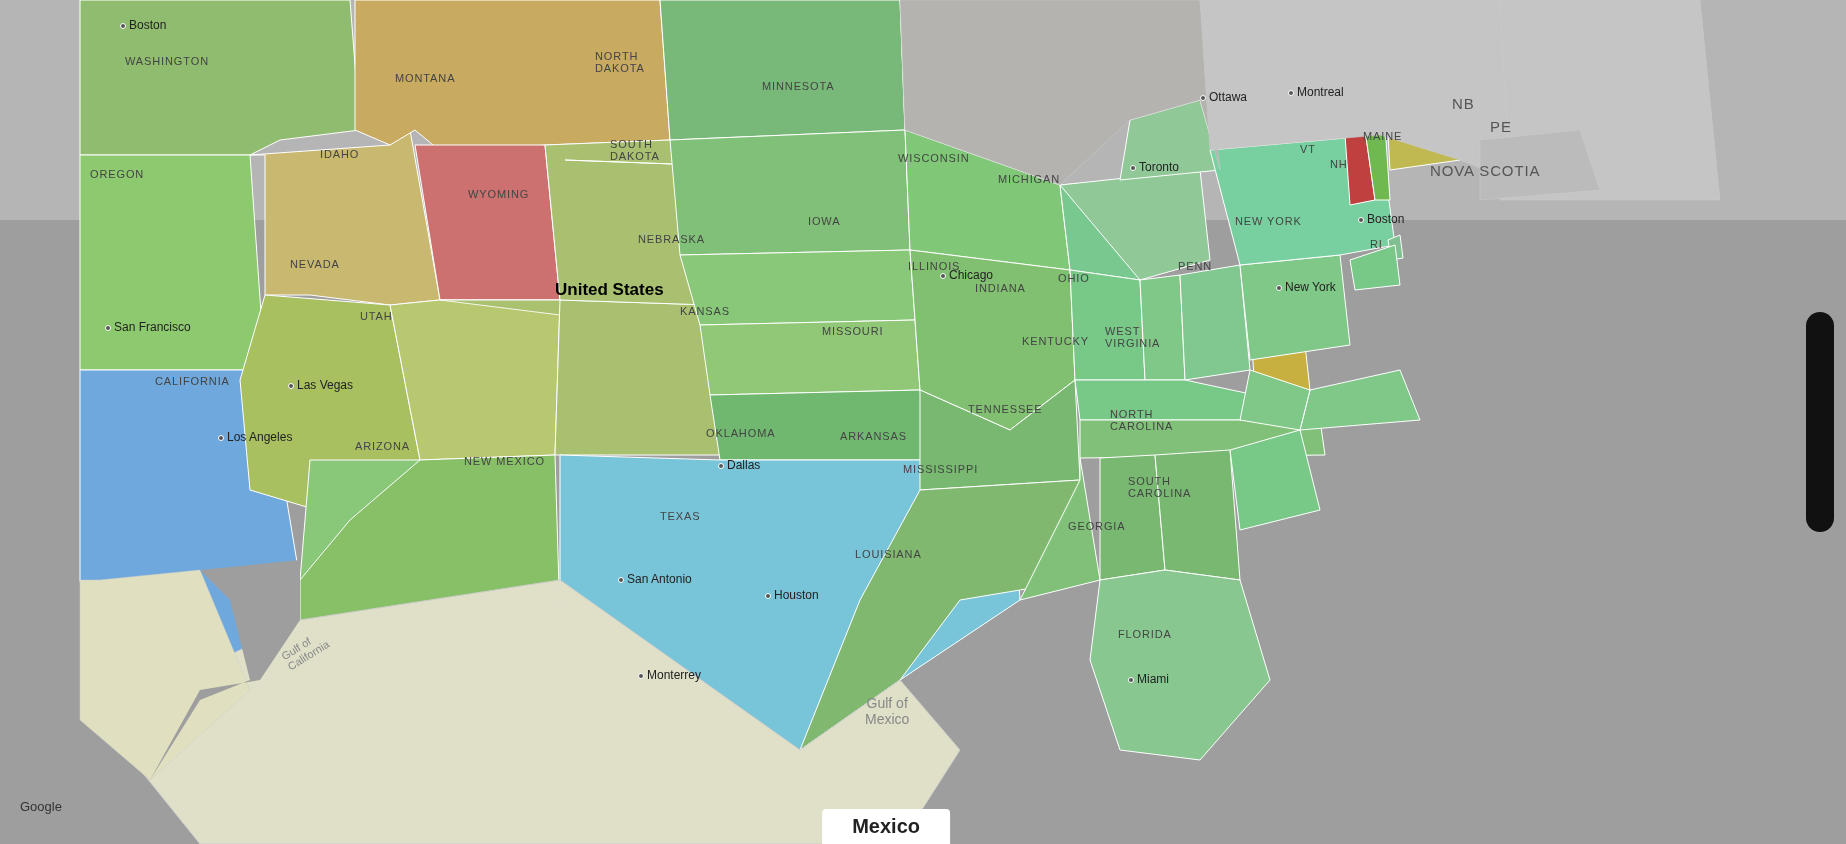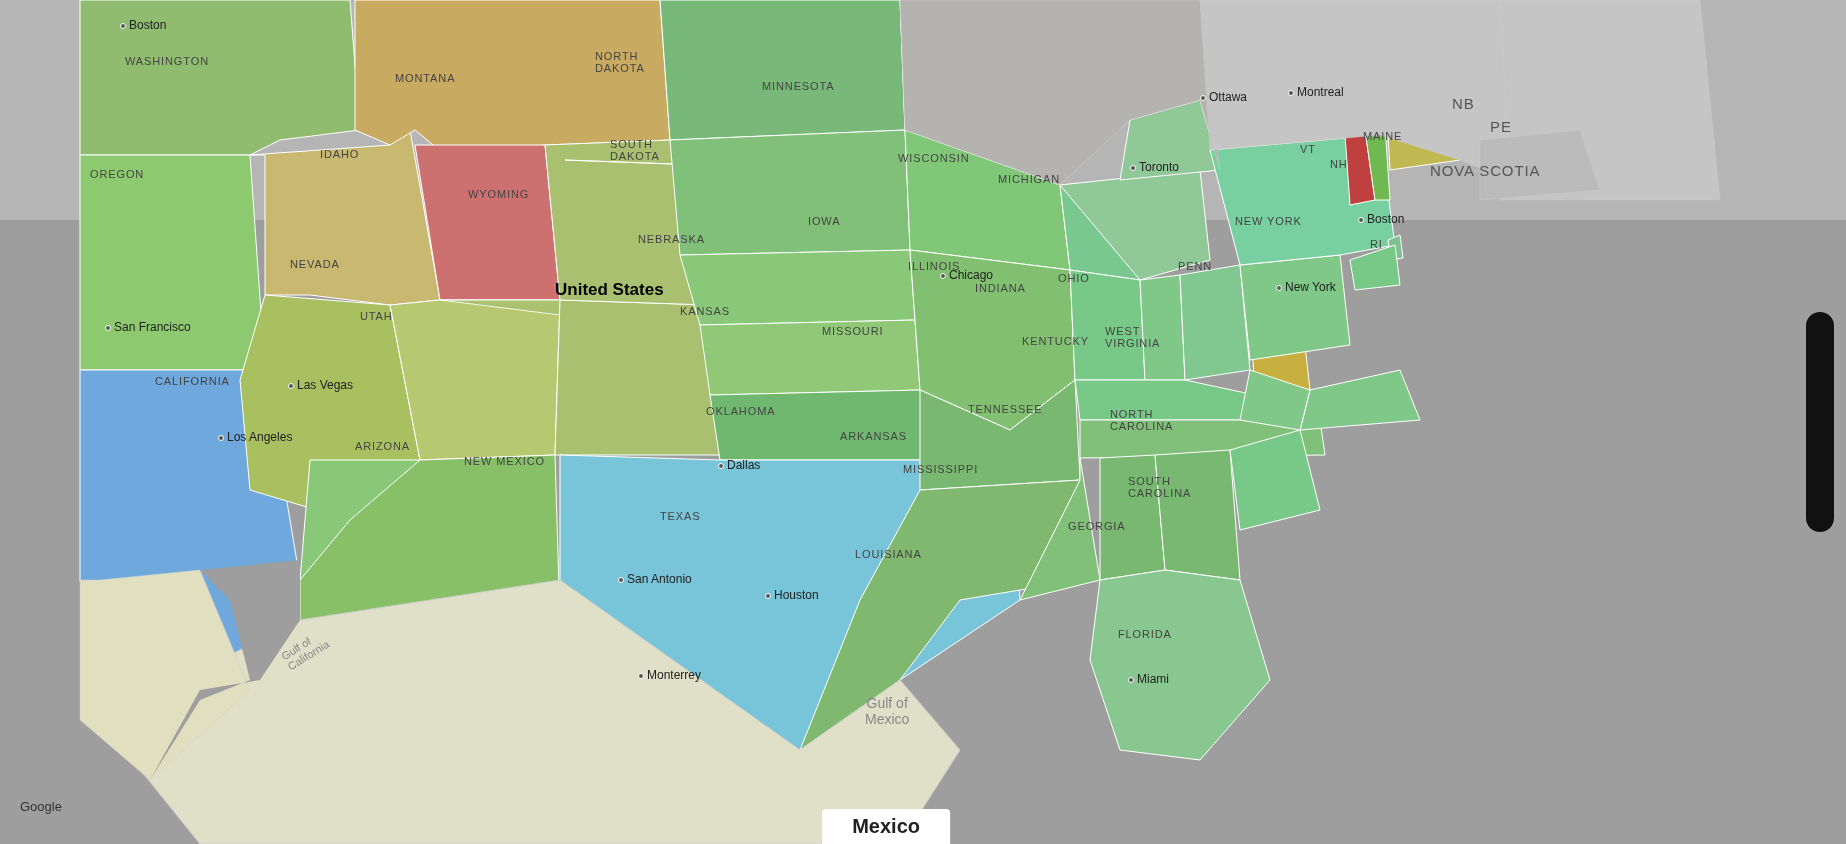--- a/index.html
+++ b/index.html
@@ -248,21 +248,21 @@
   <div class="state-label" style="left:320px;top:148px;text-align:center;">IDAHO</div>
   <div class="state-label" style="left:395px;top:72px;">MONTANA</div>
   <div class="state-label" style="left:468px;top:188px;">WYOMING</div>
   <div class="state-label" style="left:360px;top:310px;">UTAH</div>
   <div class="state-label" style="left:355px;top:440px;">ARIZONA</div>
   <div class="state-label" style="left:464px;top:455px;">NEW MEXICO</div>
   <div class="state-label" style="left:595px;top:50px;">NORTH<br>DAKOTA</div>
   <div class="state-label" style="left:610px;top:138px;">SOUTH<br>DAKOTA</div>
   <div class="state-label" style="left:638px;top:233px;">NEBRASKA</div>
   <div class="state-label" style="left:680px;top:305px;">KANSAS</div>
-  <div class="state-label" style="left:706px;top:405px;">OKLAHOMA</div>
+  <div class="state-label" style="left:706px;top:427px;">OKLAHOMA</div>
   <div class="state-label" style="left:660px;top:510px;">TEXAS</div>
 
   <div class="city-label" style="left:718px;top:458px;">
     <span class="city-dot"></span>Dallas
   </div>
   <div class="city-label" style="left:765px;top:588px;">
     <span class="city-dot"></span>Houston
   </div>
   <div class="city-label" style="left:618px;top:572px;">
     <span class="city-dot"></span>San Antonio

